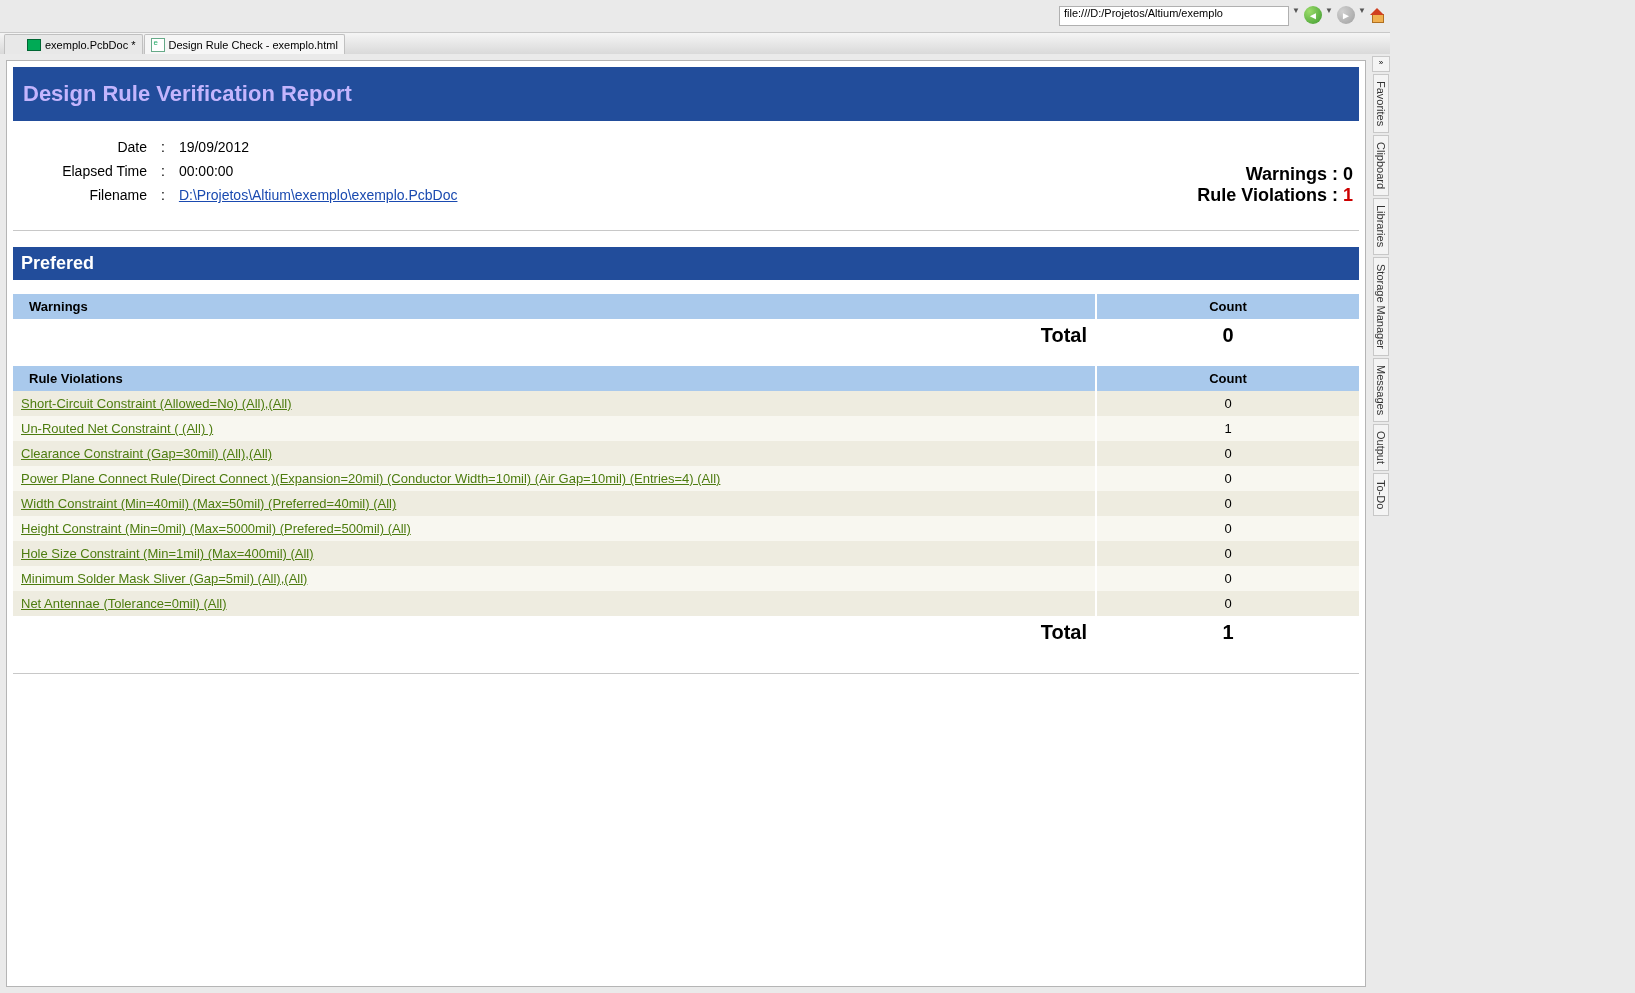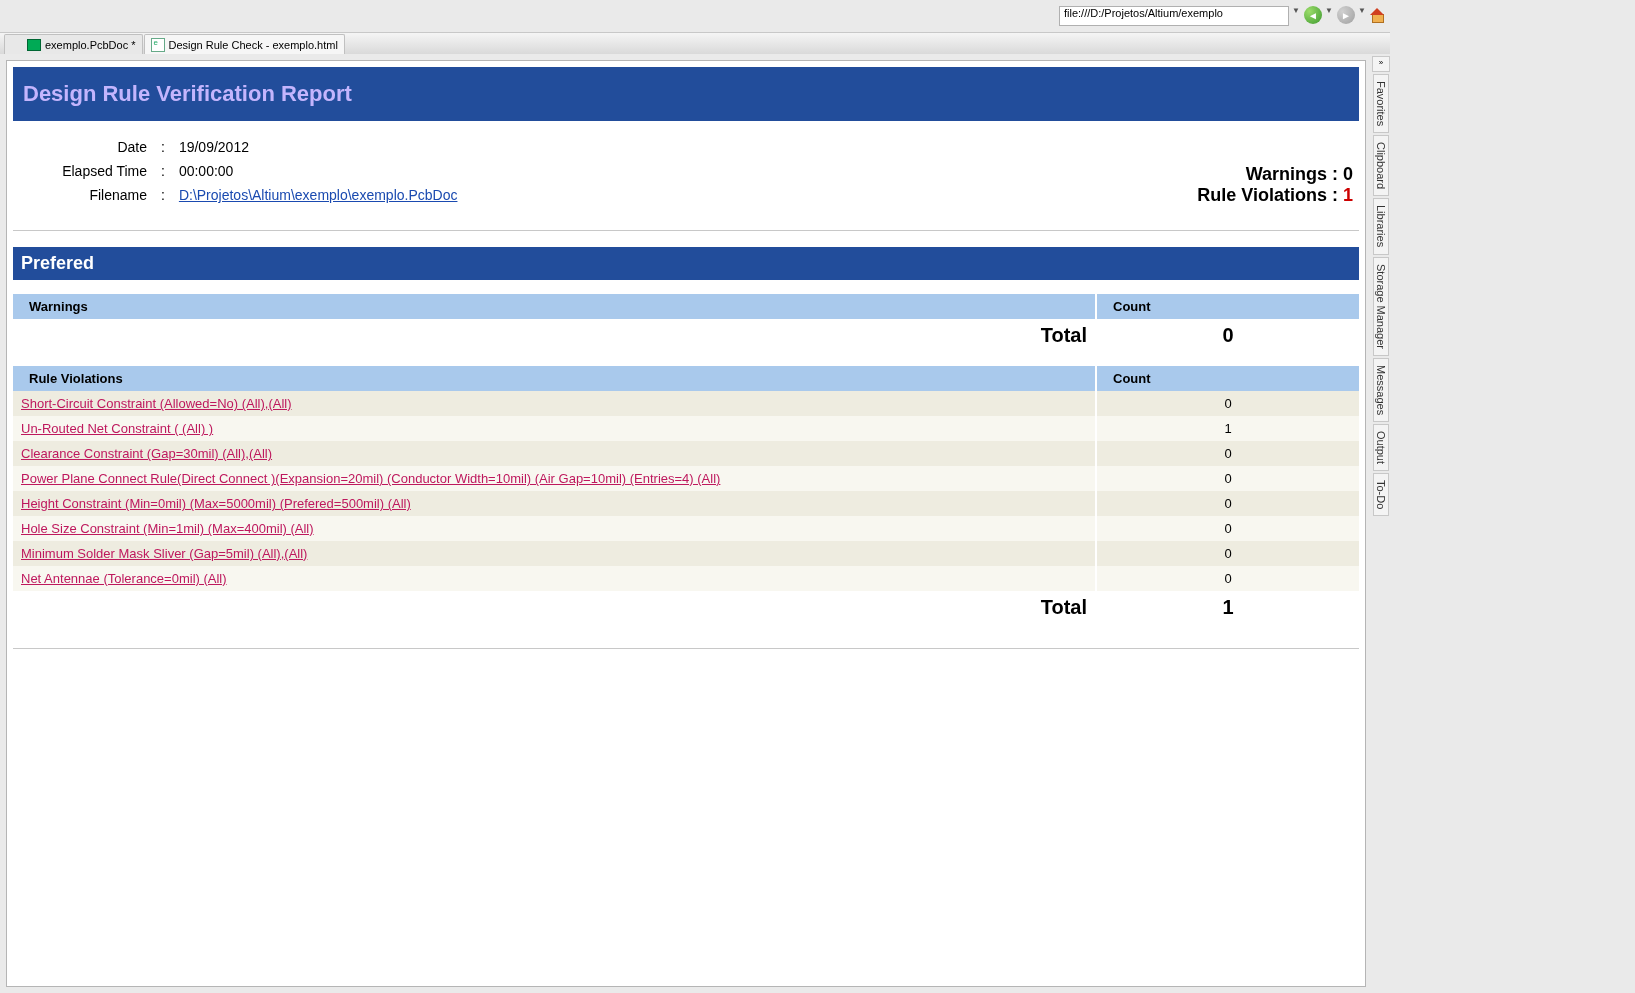--- a/index.html
+++ b/index.html
@@ -216,33 +216,34 @@
   }
   .summary-table th {
     background: #a9c9ec;
     font-weight: bold;
     text-align: left;
     padding: 5px 16px;
     color: #000;
   }
   .summary-table th.count-col {
     width: 230px;
+    text-align: center;
     border-left: 2px solid #fff;
     margin-left: 26px;
   }
   .summary-table td {
     padding: 5px 8px;
   }
   .summary-table td.count-cell {
     text-align: center;
     border-left: 2px solid #fff;
   }
   .summary-table tbody tr:nth-child(odd) td { background: #eeece0; }
   .summary-table tbody tr:nth-child(even) td { background: #f8f7f0; }
-  .summary-table a { color: #be185d; }
+  .summary-table a { color: #4d7c0f; }
   .total-row td {
     background: transparent !important;
     font-weight: bold;
     font-size: 20px;
   }
   .total-row td.total-label { text-align: right; }
 
   
   .side-tabs {
     position: absolute;
@@ -407,20 +408,24 @@
             </tr>
             <tr>
               <td><a href="#">Clearance Constraint (Gap=30mil) (All),(All)</a></td>
               <td class="count-cell">0</td>
             </tr>
             <tr>
               <td><a href="#">Power Plane Connect Rule(Direct Connect )(Expansion=20mil) (Conductor Width=10mil) (Air Gap=10mil) (Entries=4) (All)</a></td>
               <td class="count-cell">0</td>
             </tr>
             <tr>
+              <td><a href="#">Width Constraint (Min=40mil) (Max=50mil) (Preferred=40mil) (All)</a></td>
+              <td class="count-cell">0</td>
+            </tr>
+            <tr>
               <td><a href="#">Height Constraint (Min=0mil) (Max=5000mil) (Prefered=500mil) (All)</a></td>
               <td class="count-cell">0</td>
             </tr>
             <tr>
               <td><a href="#">Hole Size Constraint (Min=1mil) (Max=400mil) (All)</a></td>
               <td class="count-cell">0</td>
             </tr>
             <tr>
               <td><a href="#">Minimum Solder Mask Sliver (Gap=5mil) (All),(All)</a></td>
               <td class="count-cell">0</td>

